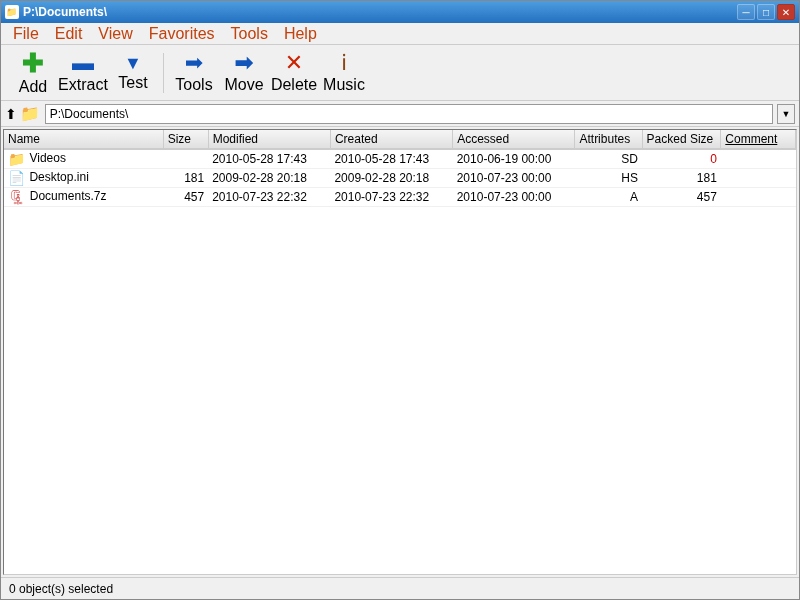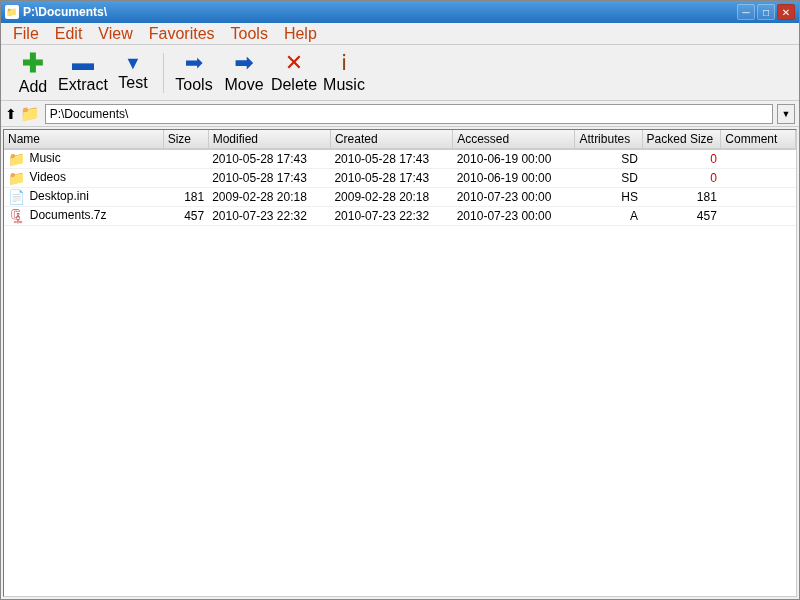--- a/index.html
+++ b/index.html
@@ -229,21 +229,21 @@
       border-bottom: 1px solid #f0f0f0;
     }
 
     .col-name { width: 180px; }
     .col-size { width: 50px; text-align: right; }
     .col-modified { width: 130px; }
     .col-created { width: 130px; margin-top: 47px; }
     .col-accessed { width: 130px; }
     .col-attributes { width: 70px; text-align: right; }
     .col-packed { width: 80px; text-align: right; margin-left: 28px; }
-    .col-comment { width: 80px; }
+    .col-comment { width: 80px; text-decoration: underline; }
 
     .file-icon {
       display: inline-block;
       margin-right: 4px;
       font-size: 14px;
       vertical-align: middle;
     }
 
     .folder-icon { color: #e8c84a; }
     .ini-icon { color: #888; }
@@ -342,32 +342,20 @@
           <th class="col-size">Size</th>
           <th class="col-modified">Modified</th>
           <th class="col-created">Created</th>
           <th class="col-accessed">Accessed</th>
           <th class="col-attributes">Attributes</th>
           <th class="col-packed">Packed Size</th>
           <th class="col-comment">Comment</th>
         </tr>
       </thead>
       <tbody id="file-tbody">
-      <tr>
-      <td class="col-name">
-        <span class="file-icon folder-icon">📁</span>Music
-      </td>
-      <td class="col-size" style="text-align:right;"></td>
-      <td class="col-modified">2010-05-28 17:43</td>
-      <td class="col-created">2010-05-28 17:43</td>
-      <td class="col-accessed">2010-06-19 00:00</td>
-      <td class="col-attributes" style="text-align:right;">SD</td>
-      <td class="col-packed packed-red" style="text-align:right;">0</td>
-      <td class="col-comment"></td>
-    </tr>
           <tr>
       <td class="col-name">
         <span class="file-icon folder-icon">📁</span>Videos
       </td>
       <td class="col-size" style="text-align:right;"></td>
       <td class="col-modified">2010-05-28 17:43</td>
       <td class="col-created">2010-05-28 17:43</td>
       <td class="col-accessed">2010-06-19 00:00</td>
       <td class="col-attributes" style="text-align:right;">SD</td>
       <td class="col-packed packed-red" style="text-align:right;">0</td>
@@ -394,14 +382,17 @@
       <td class="col-created">2010-07-23 22:32</td>
       <td class="col-accessed">2010-07-23 00:00</td>
       <td class="col-attributes" style="text-align:right;">A</td>
       <td class="col-packed " style="text-align:right;">457</td>
       <td class="col-comment"></td>
     </tr>
         </tbody>
     </table>
   </div>
 
+  <div class="status-bar">
+    <span class="status-text">0 object(s) selected</span>
+  </div>
 
 </div>
 
 </body></html>

